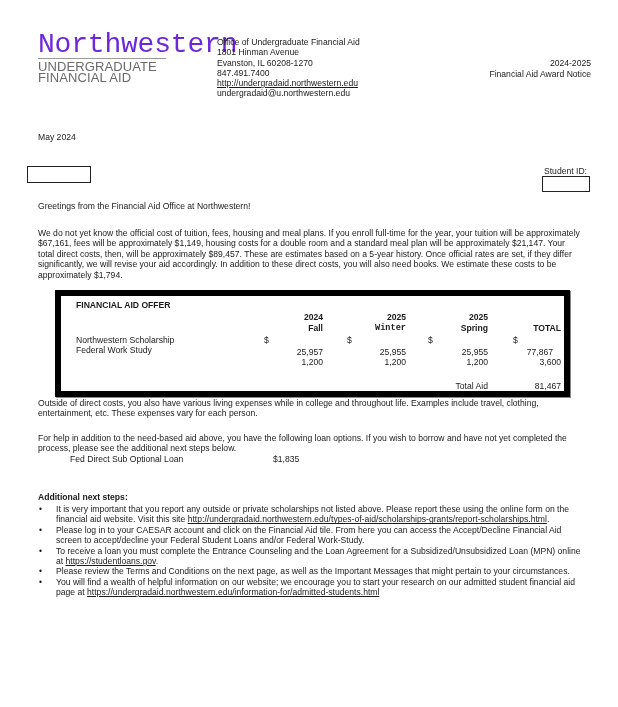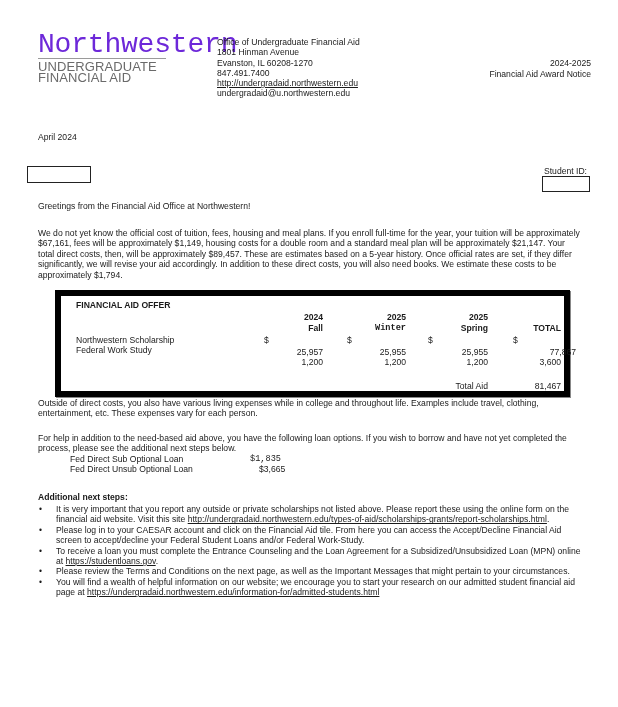--- a/index.html
+++ b/index.html
@@ -75,21 +75,21 @@
   <div>847.491.7400</div>
   <div><a class="link">http://undergradaid.northwestern.edu</a></div>
   <div>undergradaid@u.northwestern.edu</div>
 </div>
 
 <div class="abs notice">
   <div>2024-2025</div>
   <div>Financial Aid Award Notice</div>
 </div>
 
-<div class="abs date">April 2024</div>
+<div class="abs date">May 2024</div>
 
 <div class="abs box-left"></div>
 <div class="abs sid-wrap">
   <span class="sid-label">Student ID:</span>
   <span class="sid-box"></span>
 </div>
 
 <div class="abs greeting">Greetings from the Financial Aid Office at Northwestern!</div>
 
 <div class="abs para p1">We do not yet know the official cost of tuition, fees, housing and meal plans. If you enroll full-time for the year, your tuition will be approximately $67,161, fees will be approximately $1,149, housing costs for a double room and a standard meal plan will be approximately $21,147. Your total direct costs, then, will be approximately $89,457.  These are estimates based on a 5-year history.  Once official rates are set, if they differ significantly, we will revise your aid accordingly.  In addition to these direct costs, you will also need books. We estimate these costs to be approximately $1,794.</div>
@@ -106,43 +106,39 @@
   <div class="cell hdr r" style="left:455px; width:45px; top:15px;">TOTAL</div>
 
   <div class="cell" style="left:15px; top:39px;">Northwestern Scholarship</div>
   <div class="cell" style="left:203px; top:39px;">$</div>
   <div class="cell r" style="left:220px; width:42px; top:39px;">25,957</div>
   <div class="cell" style="left:286px; top:39px;">$</div>
   <div class="cell r" style="left:303px; width:42px; top:39px;">25,955</div>
   <div class="cell" style="left:367px; top:39px;">$</div>
   <div class="cell r" style="left:385px; width:42px; top:39px;">25,955</div>
   <div class="cell" style="left:452px; top:39px;">$</div>
-  <div class="cell r" style="left:470px; width:45px; top:39px;">77,867</div>
+  <div class="cell r" style="left:447px; width:45px; top:39px;">77,867</div>
 
   <div class="cell" style="left:15px; top:49px;">Federal Work Study</div>
   <div class="cell r" style="left:220px; width:42px; top:49px;">1,200</div>
   <div class="cell r" style="left:303px; width:42px; top:49px;">1,200</div>
   <div class="cell r" style="left:385px; width:42px; top:49px;">1,200</div>
   <div class="cell r" style="left:455px; width:45px; top:49px;">3,600</div>
 
   <div class="cell r" style="left:370px; width:57px; top:73px;">Total Aid</div>
   <div class="cell r" style="left:455px; width:45px; top:73px;">81,467</div>
 </div>
 
 <div class="abs para p2">Outside of direct costs, you also have various living expenses while in college and throughout life. Examples include travel, clothing, entertainment, etc. These expenses vary for each person.</div>
 
 <div class="abs para p3">
   <div>For help in addition to the need-based aid above, you have the following loan options.  If you wish to borrow and have not yet completed the process, please see the additional next steps below.</div>
   <div style="position:relative; height:10.4px;">
     <span class="loan" style="left:32px;">Fed Direct Sub Optional Loan</span>
-    <span class="loan-amt" style="left:212px;font-family:Liberation Mono, monospace;">$1,835</span>
-  </div>
-  <div style="position:relative; height:10.4px;">
-    <span class="loan" style="left:32px;">Fed Direct Unsub Optional Loan</span>
-    <span class="loan-amt" style="left:221px;">$3,665</span>
+    <span class="loan-amt" style="left:235px;">$1,835</span>
   </div>
 </div>
 
 <div class="abs steps-title">Additional next steps:</div>
 <ul class="abs steps">
   <li>
     <span class="bullet">•</span>
     <span>It is very important that you report any outside or private scholarships not listed above. Please report these using the online form on the financial aid website. Visit this site </span><a class="link">http://undergradaid.northwestern.edu/types-of-aid/scholarships-grants/report-scholarships.html</a><span>.</span>
   </li>
   <li>

